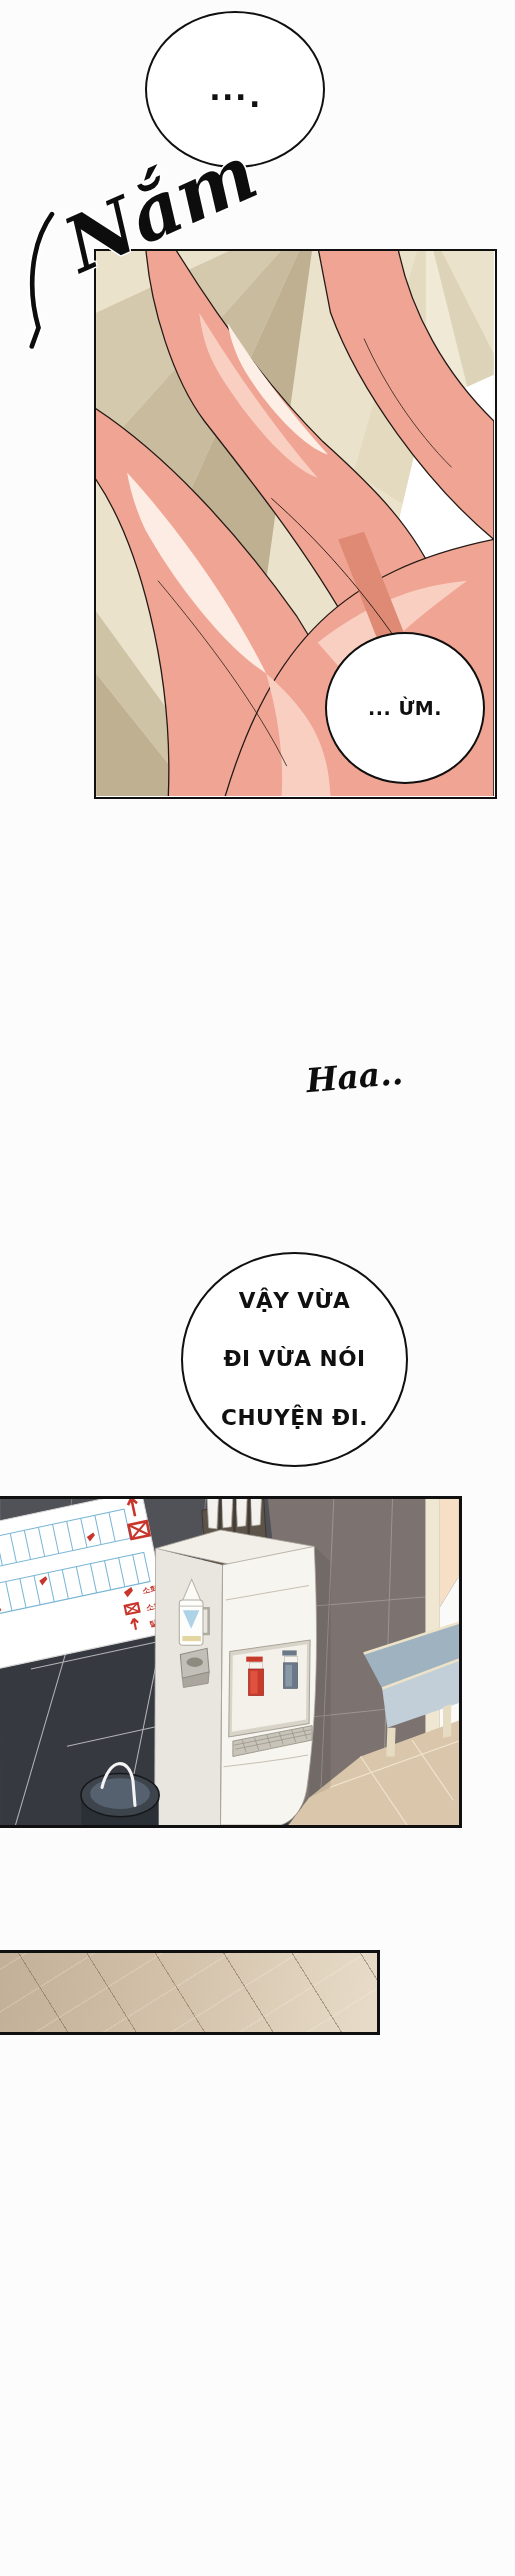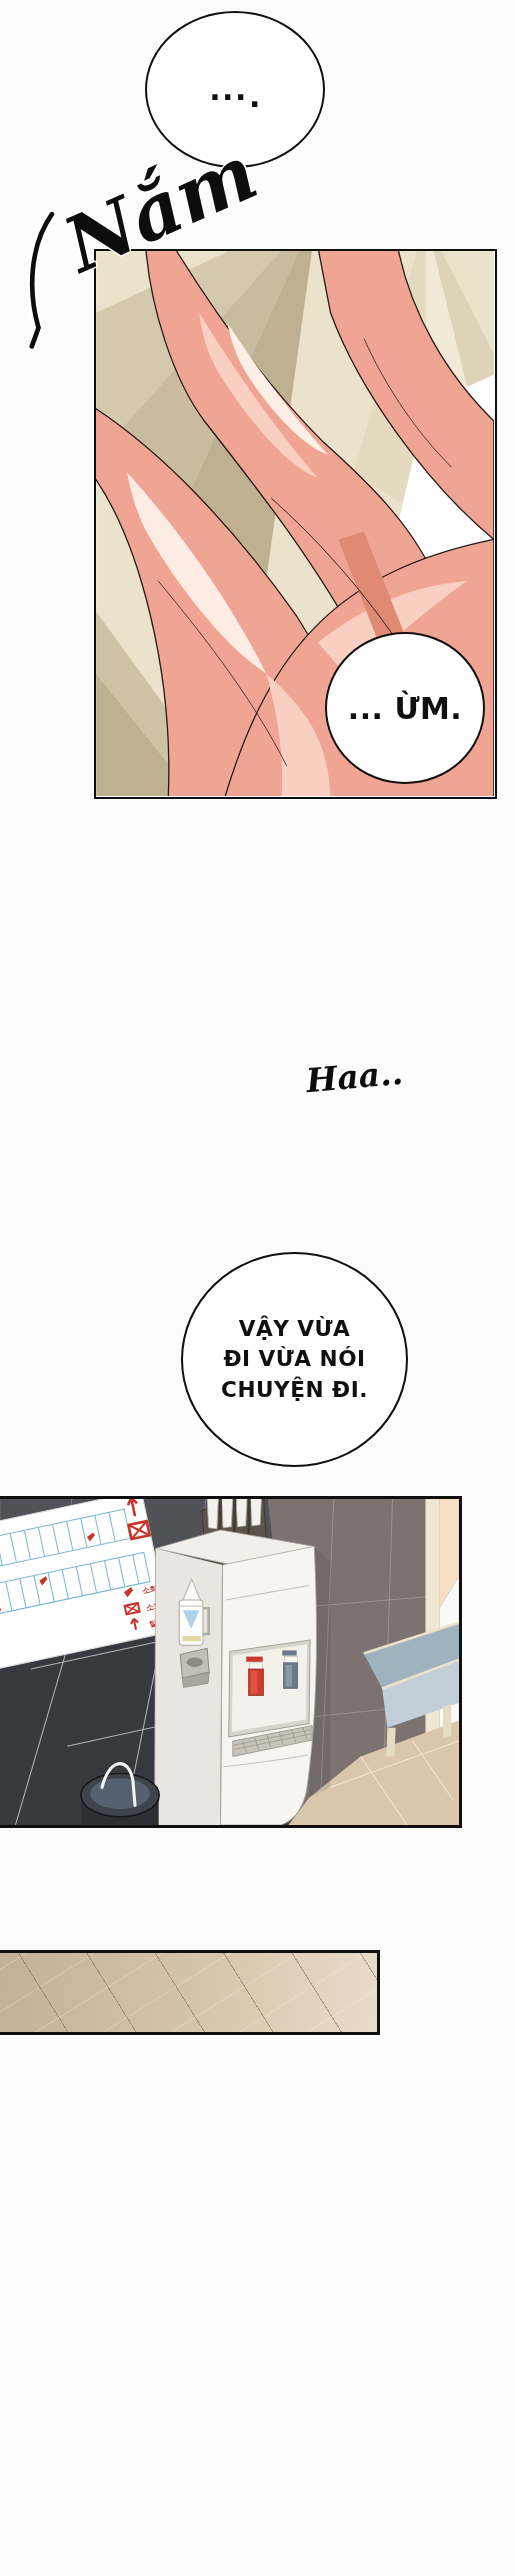--- a/index.html
+++ b/index.html
@@ -13,24 +13,24 @@
   .bubble{
     position:absolute; background:#ffffff; border-radius:50%;
     display:flex; align-items:center; justify-content:center; text-align:center;
     color:#101010; box-sizing:border-box;
   }
   .bubble .btxt{font-weight:bold; letter-spacing:0.5px;}
   #bubble-top{left:145px; top:11.3px; width:180px; height:157px; border:2.1px solid #101010;}
   #bubble-top .btxt{font-size:30px; letter-spacing:1.5px; line-height:0.4;}
   #bubble-top .tail-dot{display:inline-block; transform:translate(1px,7.2px); font-size:30px;}
   #bubble-um{left:229px; top:381px; width:160px; height:152px; border:2.6px solid #101010; z-index:6;}
-  #bubble-um .btxt{font-size:30px;}
+  #bubble-um .btxt{font-size:19px;}
   #bubble-vay{left:207px; top:951px; width:172px; height:158px; border:1.5px solid #101010;}
   #bubble-vay .btxt{font-size:25px;}
-  #bubble-walk{left:181px; top:1252px; width:227px; height:215px; border:2.1px solid #101010; flex-direction:column;}
+  #bubble-walk{left:181px; top:1252px; width:227px; height:215px; border:2.1px solid #101010; flex-direction:column;gap:28px;}
   #bubble-walk .btxt{font-size:21.6px; line-height:1.4;}
   
   .sfx{
     position:absolute; color:#0d0d0d; font-family:"DejaVu Serif", serif;
     font-style:italic; font-weight:bold; white-space:nowrap; z-index:5;
     text-shadow:-1.5px 0 0 #fff,1.5px 0 0 #fff,0 -1.5px 0 #fff,0 1.5px 0 #fff,
                 -1px -1px 0 #fff,1px 1px 0 #fff,-1px 1px 0 #fff,1px -1px 0 #fff;
   }
   #sfx-nam{left:61px; top:164px; font-size:76px; transform:rotate(-24deg);}
   #sfx-haa{left:306px; top:1057px; font-size:33px; transform:rotate(-5deg); text-shadow:none;}

